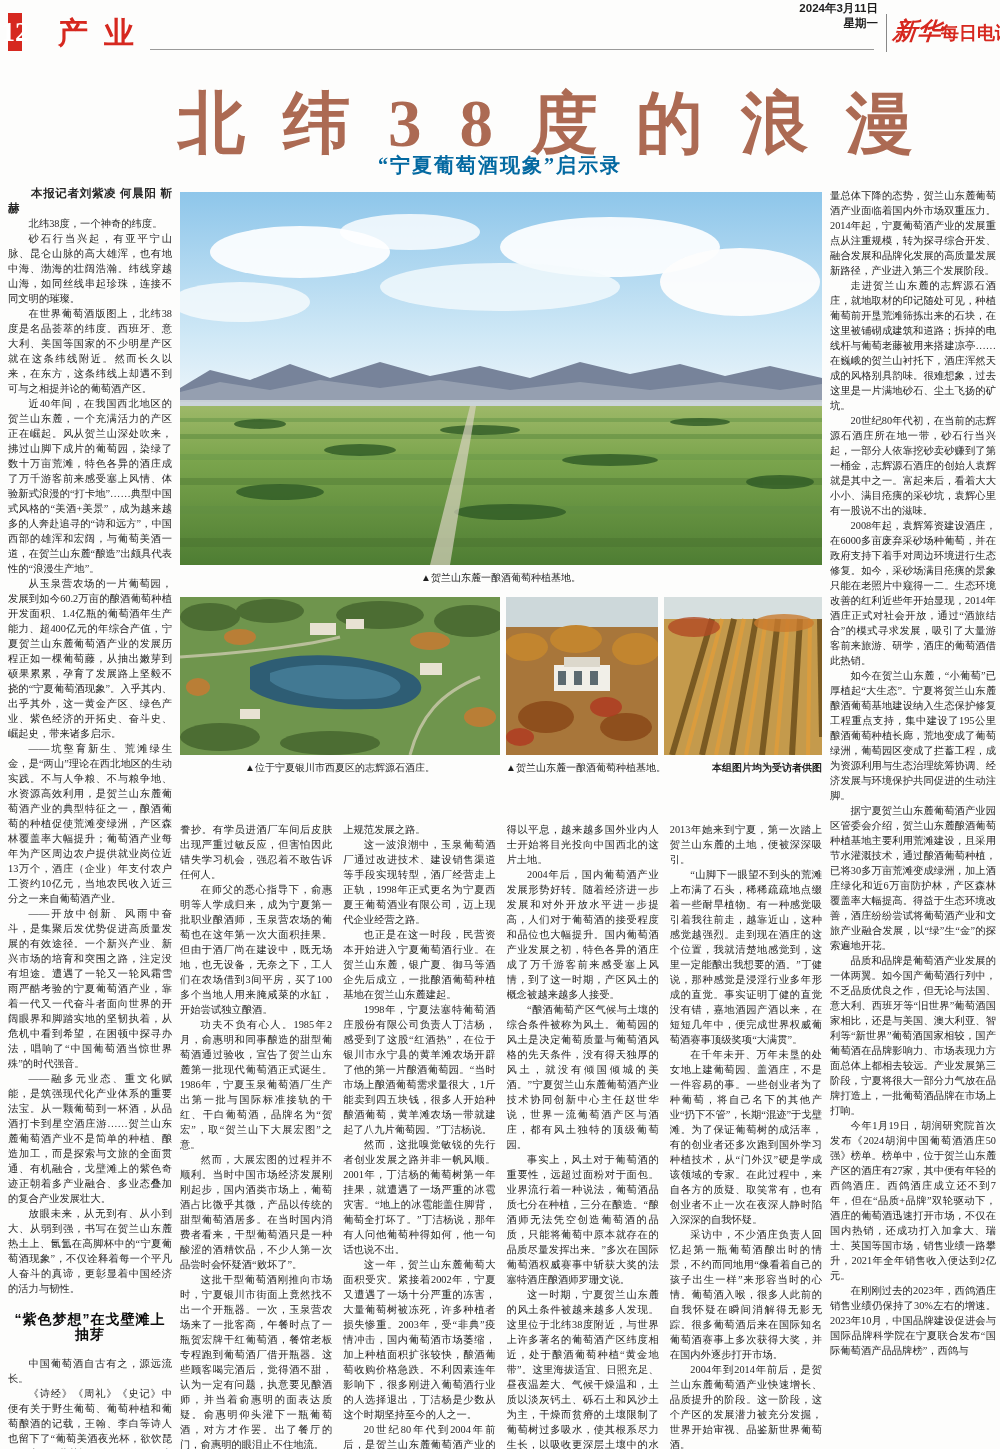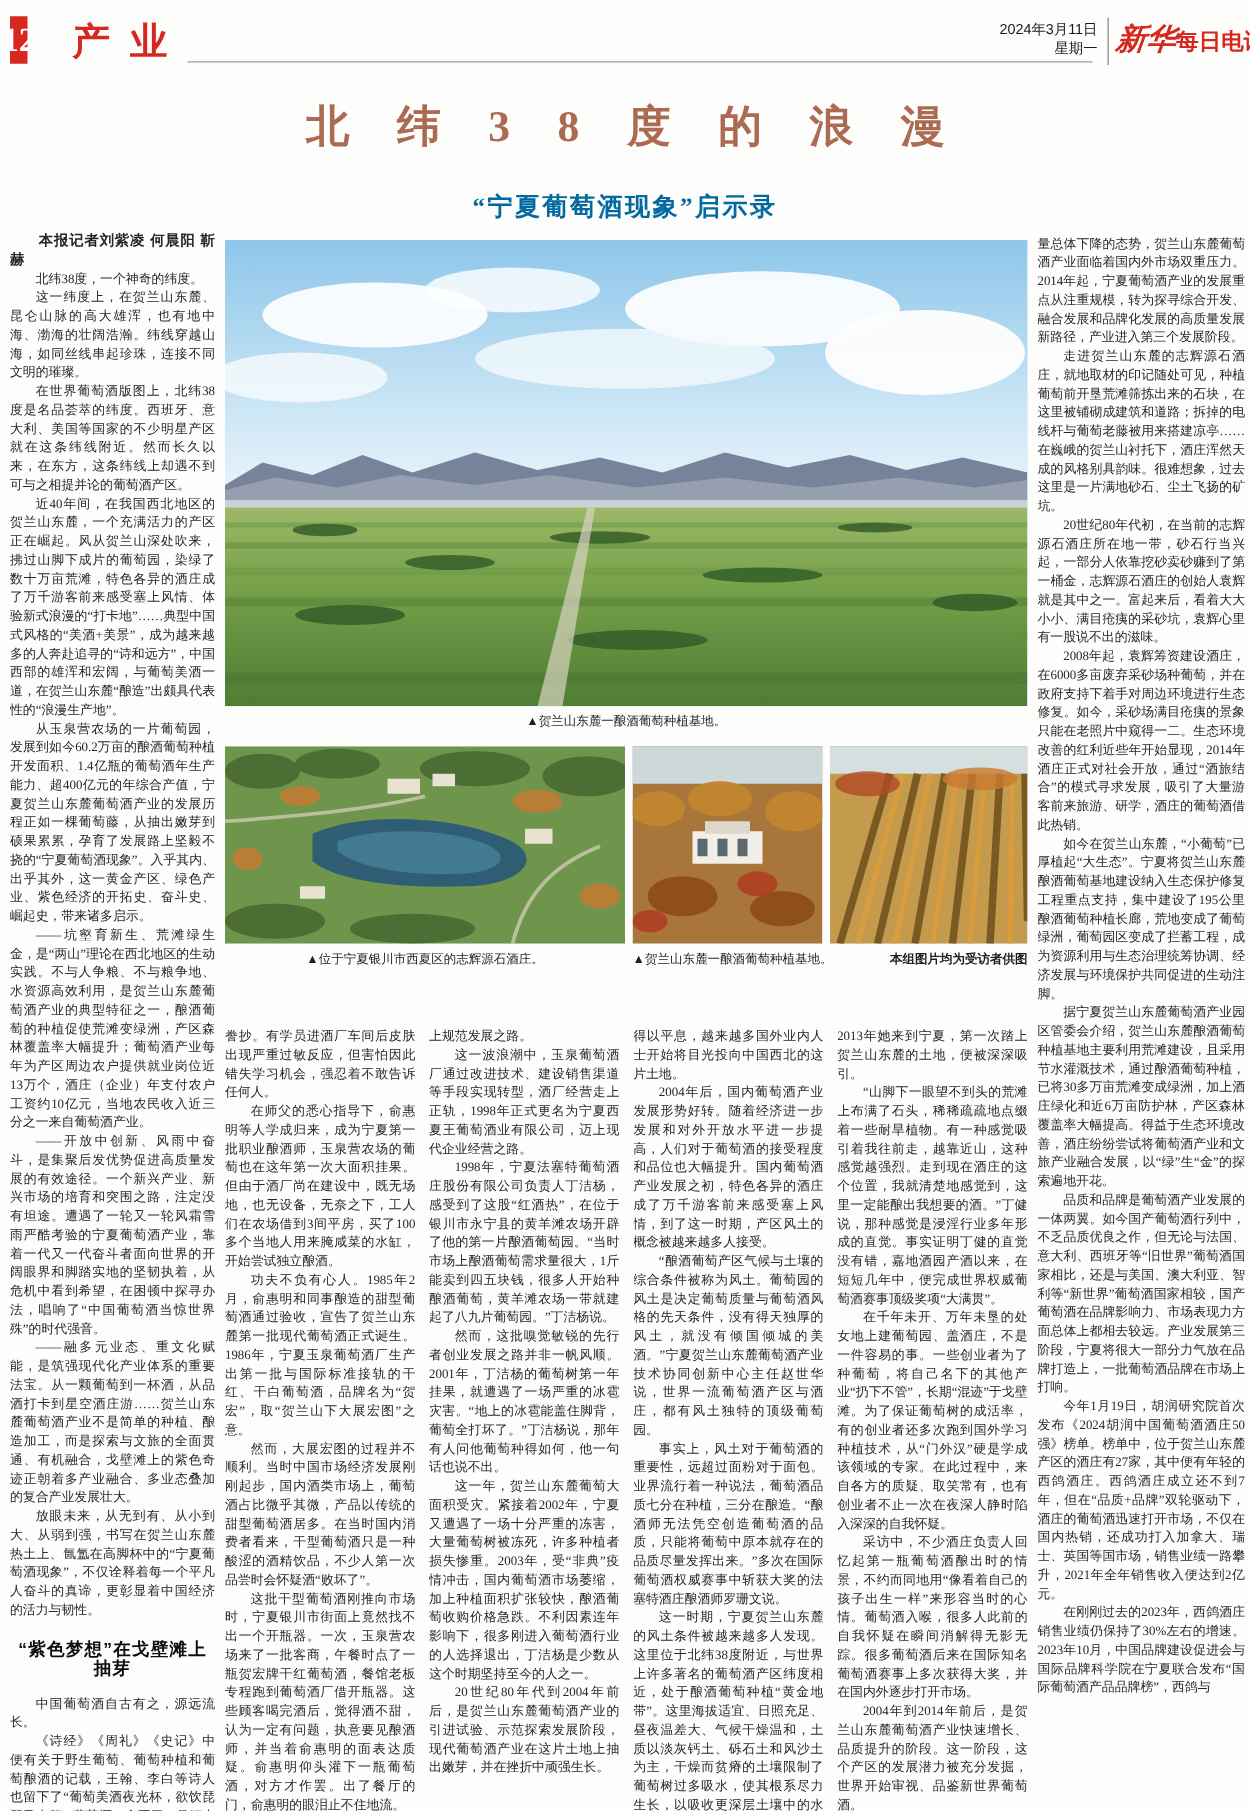--- a/index.html
+++ b/index.html
@@ -4,28 +4,28 @@
 <style>
   html,body{margin:0;padding:0;background:#e8e8e6;}
   .page{position:relative;width:1000px;height:1449px;margin:0 auto;background:#fdfdfc;
         overflow:hidden;font-family:"Liberation Serif","DejaVu Serif",serif;color:#262626;}
   
   .hdr-num{position:absolute;left:8px;top:13px;width:14px;height:38px;background:#d6281f;
            color:#fff;font-size:27px;font-weight:bold;display:flex;align-items:center;justify-content:center;}
   .hdr-section{position:absolute;left:58px;top:13px;font-size:30px;font-weight:bold;color:#d6281f;
            letter-spacing:16px;}
   .hdr-rule{position:absolute;left:150px;top:49px;width:724px;height:1px;background:#9a9a9a;}
-  .hdr-date{position:absolute;left:740px;top:17px;width:138px;text-align:right;font-size:11.5px;
-           font-weight:normal;color:#1c1c1c;line-height:15px;font-family:"Liberation Sans",sans-serif;}
+  .hdr-date{position:absolute;left:740px;top:1px;width:138px;text-align:right;font-size:11.5px;
+           font-weight:bold;color:#1c1c1c;line-height:15px;font-family:"Liberation Sans",sans-serif;}
   .hdr-divider{position:absolute;left:886px;top:14px;width:1px;height:38px;background:#888;}
   .hdr-masthead{position:absolute;left:893px;top:15px;width:104px;color:#d6281f;white-space:nowrap;}
   .hdr-masthead .script{font-size:24px;font-weight:bold;font-style:italic;transform:skewX(-6deg);display:inline-block;}
   .hdr-masthead .rest{font-size:18px;font-weight:bold;letter-spacing:0px;}
   
-  .headline{position:absolute;left:140px;top:78px;width:720px;text-align:center;font-size:35px;
+  .headline{position:absolute;left:140px;top:78px;width:720px;text-align:center;font-size:67px;
            font-weight:bold;color:#ac6a53;letter-spacing:38px;padding-left:38px;box-sizing:border-box;white-space:nowrap;}
   .subtitle{position:absolute;left:250px;top:152px;width:500px;text-align:center;font-size:20px;
            font-weight:bold;color:#0369a1;letter-spacing:2px;}
   
   .photo{position:absolute;overflow:hidden;background:#cfe3ee;}
   .photo svg{display:block;width:100%;height:100%;}
   .photo-main{left:180px;top:192px;width:642px;height:373px;}
   .photo-a{left:180px;top:597px;width:320px;height:158px;}
   .photo-b{left:506px;top:597px;width:152px;height:158px;}
   .photo-c{left:664px;top:597px;width:158px;height:158px;}
@@ -199,21 +199,21 @@
   <div class="cap cap-row">
     <div class="c1">▲位于宁夏银川市西夏区的志辉源石酒庄。</div>
     <div class="c2">▲贺兰山东麓一酿酒葡萄种植基地。</div>
     <div class="credit">本组图片均为受访者供图</div>
   </div>
 
   <div class="col col-1">
     <p class="byline">本报记者刘紫凌 何晨阳 靳赫</p>
     <div class="plist">
         <p>北纬38度，一个神奇的纬度。</p>
-        <p>这一纬度上，在贺兰山东麓、昆仑山脉的高大雄浑，也有地中海、渤海的壮阔浩瀚。纬线穿越山海，如同丝线串起珍珠，连接不同文明的璀璨。</p>
+        <p>砂石行当兴起，有亚平宁山脉、昆仑山脉的高大雄浑，也有地中海、渤海的壮阔浩瀚。纬线穿越山海，如同丝线串起珍珠，连接不同文明的璀璨。</p>
         <p>在世界葡萄酒版图上，北纬38度是名品荟萃的纬度。西班牙、意大利、美国等国家的不少明星产区就在这条纬线附近。然而长久以来，在东方，这条纬线上却遇不到可与之相提并论的葡萄酒产区。</p>
         <p>近40年间，在我国西北地区的贺兰山东麓，一个充满活力的产区正在崛起。风从贺兰山深处吹来，拂过山脚下成片的葡萄园，染绿了数十万亩荒滩，特色各异的酒庄成了万千游客前来感受塞上风情、体验新式浪漫的“打卡地”……典型中国式风格的“美酒+美景”，成为越来越多的人奔赴追寻的“诗和远方”，中国西部的雄浑和宏阔，与葡萄美酒一道，在贺兰山东麓“酿造”出颇具代表性的“浪漫生产地”。</p>
         <p>从玉泉营农场的一片葡萄园，发展到如今60.2万亩的酿酒葡萄种植开发面积、1.4亿瓶的葡萄酒年生产能力、超400亿元的年综合产值，宁夏贺兰山东麓葡萄酒产业的发展历程正如一棵葡萄藤，从抽出嫩芽到硕果累累，孕育了发展路上坚毅不挠的“宁夏葡萄酒现象”。入乎其内、出乎其外，这一黄金产区、绿色产业、紫色经济的开拓史、奋斗史、崛起史，带来诸多启示。</p>
         <p>——坑壑育新生、荒滩绿生金，是“两山”理论在西北地区的生动实践。不与人争粮、不与粮争地、水资源高效利用，是贺兰山东麓葡萄酒产业的典型特征之一，酿酒葡萄的种植促使荒滩变绿洲，产区森林覆盖率大幅提升；葡萄酒产业每年为产区周边农户提供就业岗位近13万个，酒庄（企业）年支付农户工资约10亿元，当地农民收入近三分之一来自葡萄酒产业。</p>
         <p>——开放中创新、风雨中奋斗，是集聚后发优势促进高质量发展的有效途径。一个新兴产业、新兴市场的培育和突围之路，注定没有坦途。遭遇了一轮又一轮风霜雪雨严酷考验的宁夏葡萄酒产业，靠着一代又一代奋斗者面向世界的开阔眼界和脚踏实地的坚韧执着，从危机中看到希望，在困顿中探寻办法，唱响了“中国葡萄酒当惊世界殊”的时代强音。</p>
         <p>——融多元业态、重文化赋能，是筑强现代化产业体系的重要法宝。从一颗葡萄到一杯酒，从品酒打卡到星空酒庄游……贺兰山东麓葡萄酒产业不是简单的种植、酿造加工，而是探索与文旅的全面贯通、有机融合，戈壁滩上的紫色奇迹正朝着多产业融合、多业态叠加的复合产业发展壮大。</p>
         <p>放眼未来，从无到有、从小到大、从弱到强，书写在贺兰山东麓热土上、氤氲在高脚杯中的“宁夏葡萄酒现象”，不仅诠释着每一个平凡人奋斗的真谛，更彰显着中国经济的活力与韧性。</p>
       </div>
     <h3 class="subhead">“紫色梦想”在戈壁滩上抽芽</h3>
     <div class="plist">
@@ -229,20 +229,21 @@
           <p>在师父的悉心指导下，俞惠明等人学成归来，成为宁夏第一批职业酿酒师，玉泉营农场的葡萄也在这年第一次大面积挂果。但由于酒厂尚在建设中，既无场地，也无设备，无奈之下，工人们在农场借到3间平房，买了100多个当地人用来腌咸菜的水缸，开始尝试独立酿酒。</p>
           <p>功夫不负有心人。1985年2月，俞惠明和同事酿造的甜型葡萄酒通过验收，宣告了贺兰山东麓第一批现代葡萄酒正式诞生。1986年，宁夏玉泉葡萄酒厂生产出第一批与国际标准接轨的干红、干白葡萄酒，品牌名为“贺宏”，取“贺兰山下大展宏图”之意。</p>
           <p>然而，大展宏图的过程并不顺利。当时中国市场经济发展刚刚起步，国内酒类市场上，葡萄酒占比微乎其微，产品以传统的甜型葡萄酒居多。在当时国内消费者看来，干型葡萄酒只是一种酸涩的酒精饮品，不少人第一次品尝时会怀疑酒“败坏了”。</p>
           <p>这批干型葡萄酒刚推向市场时，宁夏银川市街面上竟然找不出一个开瓶器。一次，玉泉营农场来了一批客商，午餐时点了一瓶贺宏牌干红葡萄酒，餐馆老板专程跑到葡萄酒厂借开瓶器。这些顾客喝完酒后，觉得酒不甜，认为一定有问题，执意要见酿酒师，并当着俞惠明的面表达质疑。俞惠明仰头灌下一瓶葡萄酒，对方才作罢。出了餐厅的门，俞惠明的眼泪止不住地流。</p>
         </div>
     </div>
     <div class="fc cont">
       <div class="plist">
           <p>上规范发展之路。</p>
           <p>这一波浪潮中，玉泉葡萄酒厂通过改进技术、建设销售渠道等手段实现转型，酒厂经营走上正轨，1998年正式更名为宁夏西夏王葡萄酒业有限公司，迈上现代企业经营之路。</p>
+          <p>也正是在这一时段，民营资本开始进入宁夏葡萄酒行业。在贺兰山东麓，银广夏、御马等酒企先后成立，一批酿酒葡萄种植基地在贺兰山东麓建起。</p>
           <p>1998年，宁夏法塞特葡萄酒庄股份有限公司负责人丁洁杨，感受到了这股“红酒热”，在位于银川市永宁县的黄羊滩农场开辟了他的第一片酿酒葡萄园。“当时市场上酿酒葡萄需求量很大，1斤能卖到四五块钱，很多人开始种酿酒葡萄，黄羊滩农场一带就建起了八九片葡萄园。”丁洁杨说。</p>
           <p>然而，这批嗅觉敏锐的先行者创业发展之路并非一帆风顺。2001年，丁洁杨的葡萄树第一年挂果，就遭遇了一场严重的冰雹灾害。“地上的冰雹能盖住脚背，葡萄全打坏了。”丁洁杨说，那年有人问他葡萄种得如何，他一句话也说不出。</p>
           <p>这一年，贺兰山东麓葡萄大面积受灾。紧接着2002年，宁夏又遭遇了一场十分严重的冻害，大量葡萄树被冻死，许多种植者损失惨重。2003年，受“非典”疫情冲击，国内葡萄酒市场萎缩，加上种植面积扩张较快，酿酒葡萄收购价格急跌。不利因素连年影响下，很多刚进入葡萄酒行业的人选择退出，丁洁杨是少数从这个时期坚持至今的人之一。</p>
           <p>20世纪80年代到2004年前后，是贺兰山东麓葡萄酒产业的引进试验、示范探索发展阶段，现代葡萄酒产业在这片土地上抽出嫩芽，并在挫折中顽强生长。</p>
         </div>
 
     </div>
     <div class="fc cont">
       <div class="plist">
           <p>得以平息，越来越多国外业内人士开始将目光投向中国西北的这片土地。</p>

